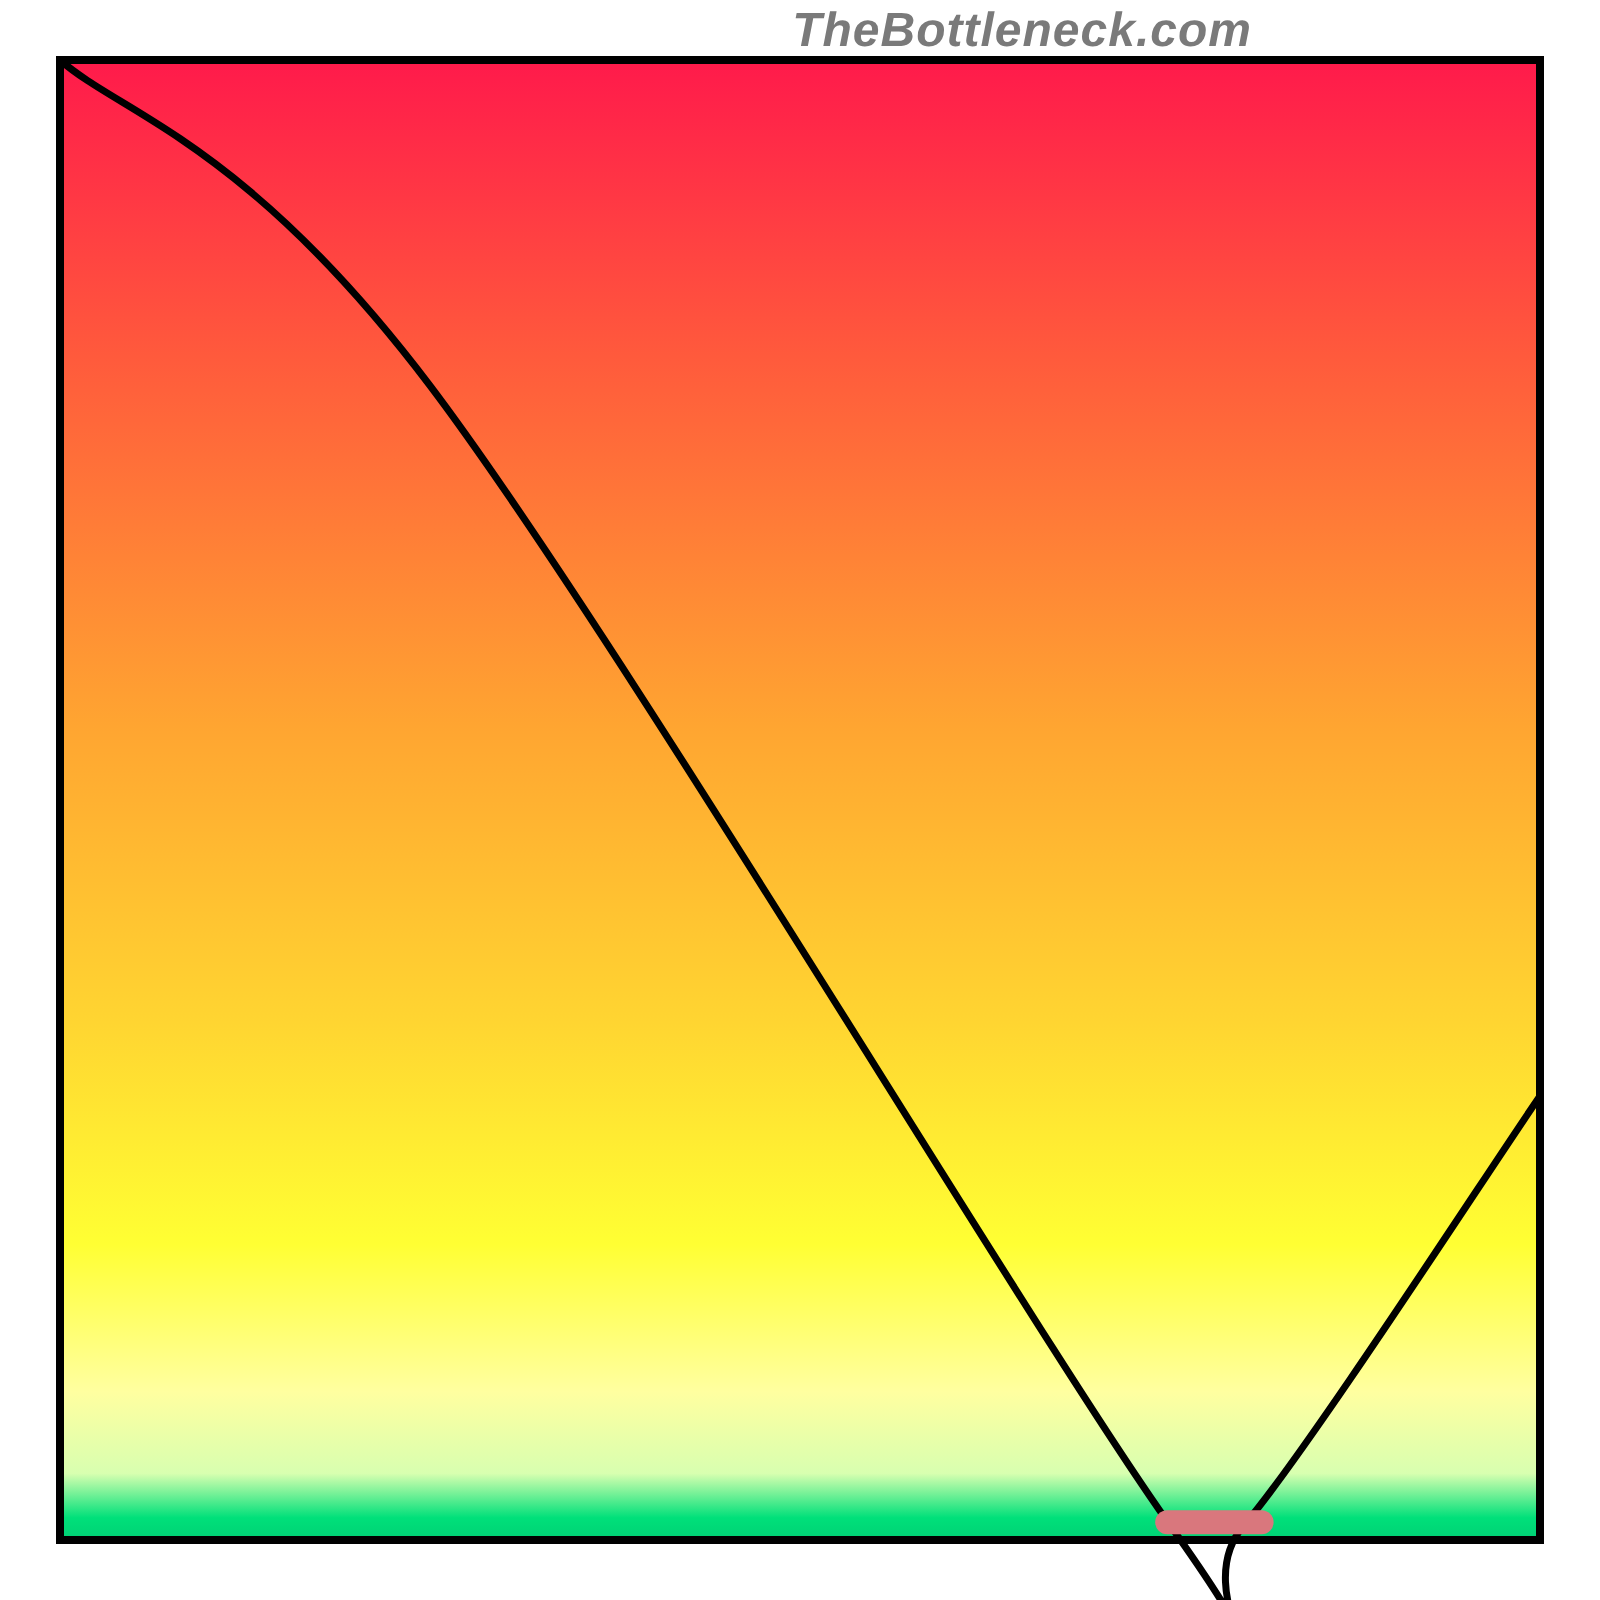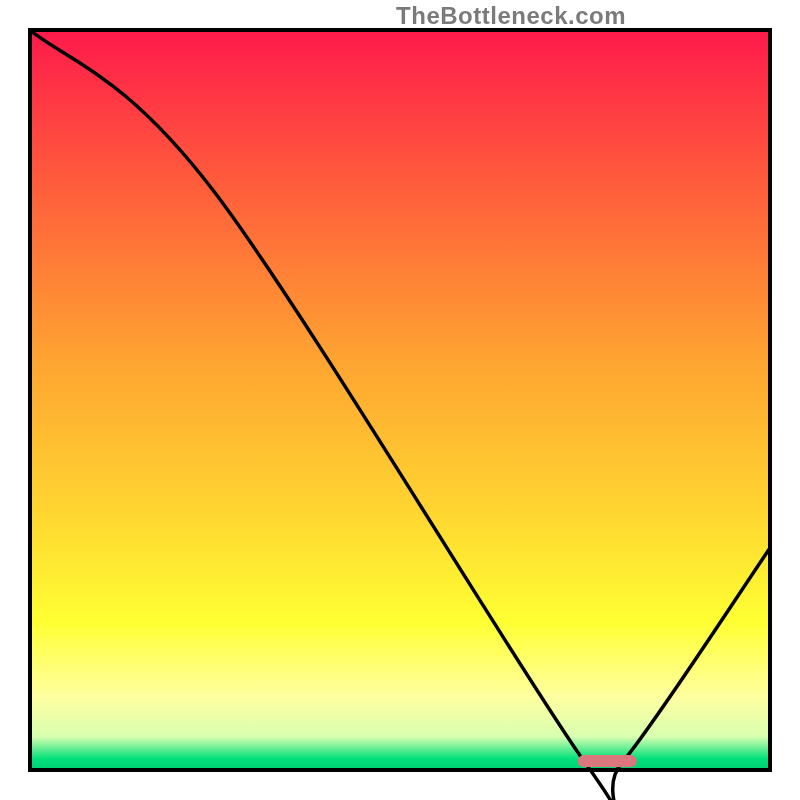--- a/index.html
+++ b/index.html
@@ -7,20 +7,21 @@
     padding: 0;
     width: 800px;
     height: 800px;
     background: #ffffff;
     font-family: Arial, Helvetica, sans-serif;
   }
   .frame {
     position: relative;
     width: 636px;
     height: 800px;
+    font-style: italic;
   }
   .watermark {
     position: absolute;
     top: 2px;
     right: 10px;
     font-size: 24px;
     font-weight: bold;
     color: #7a7a7a;
     letter-spacing: 0.5px;
     z-index: 10;

